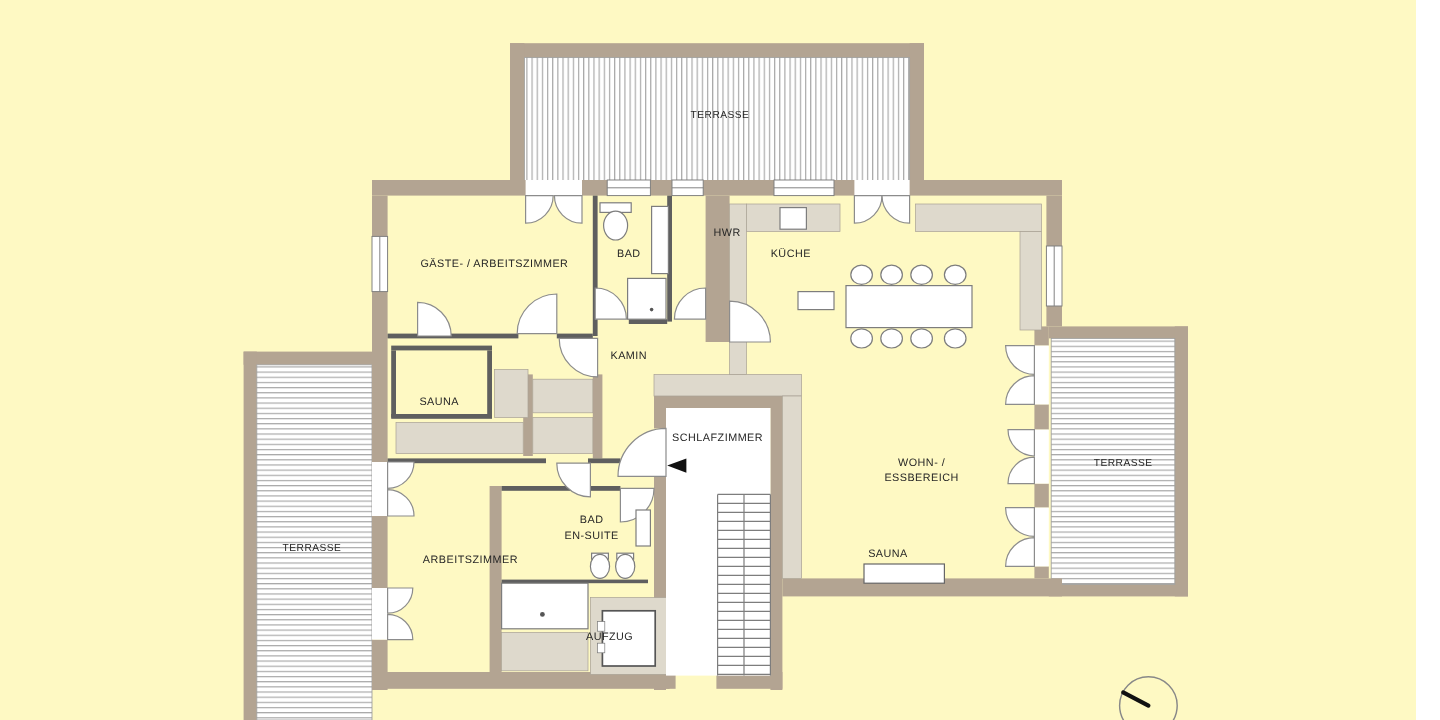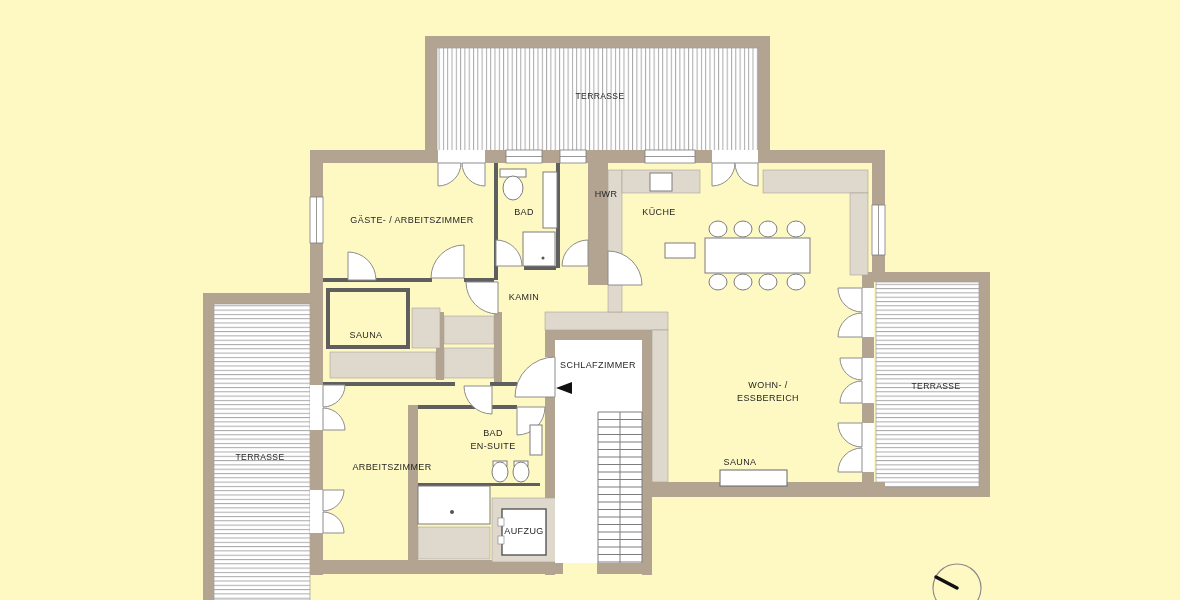--- a/index.html
+++ b/index.html
@@ -211,15 +211,15 @@
     <div>WOHN- /</div>
     <div>ESSBEREICH</div>
   </div>
   <div class="lbl small" style="left:936px;top:386px">TERRASSE</div>
   <div class="lbl" style="left:392px;top:467px">ARBEITSZIMMER</div>
   <div class="lbl" style="left:493px;top:440px">
     <div>BAD</div>
     <div>EN-SUITE</div>
   </div>
   <div class="lbl" style="left:740px;top:462px">SAUNA</div>
-  <div class="lbl" style="left:524px;top:531px">AUFZUG</div>
+  <div class="lbl" style="left:508px;top:531px">AUFZUG</div>
   <div class="lbl small" style="left:260px;top:457px">TERRASSE</div>
 </div>
 
 </body></html>

